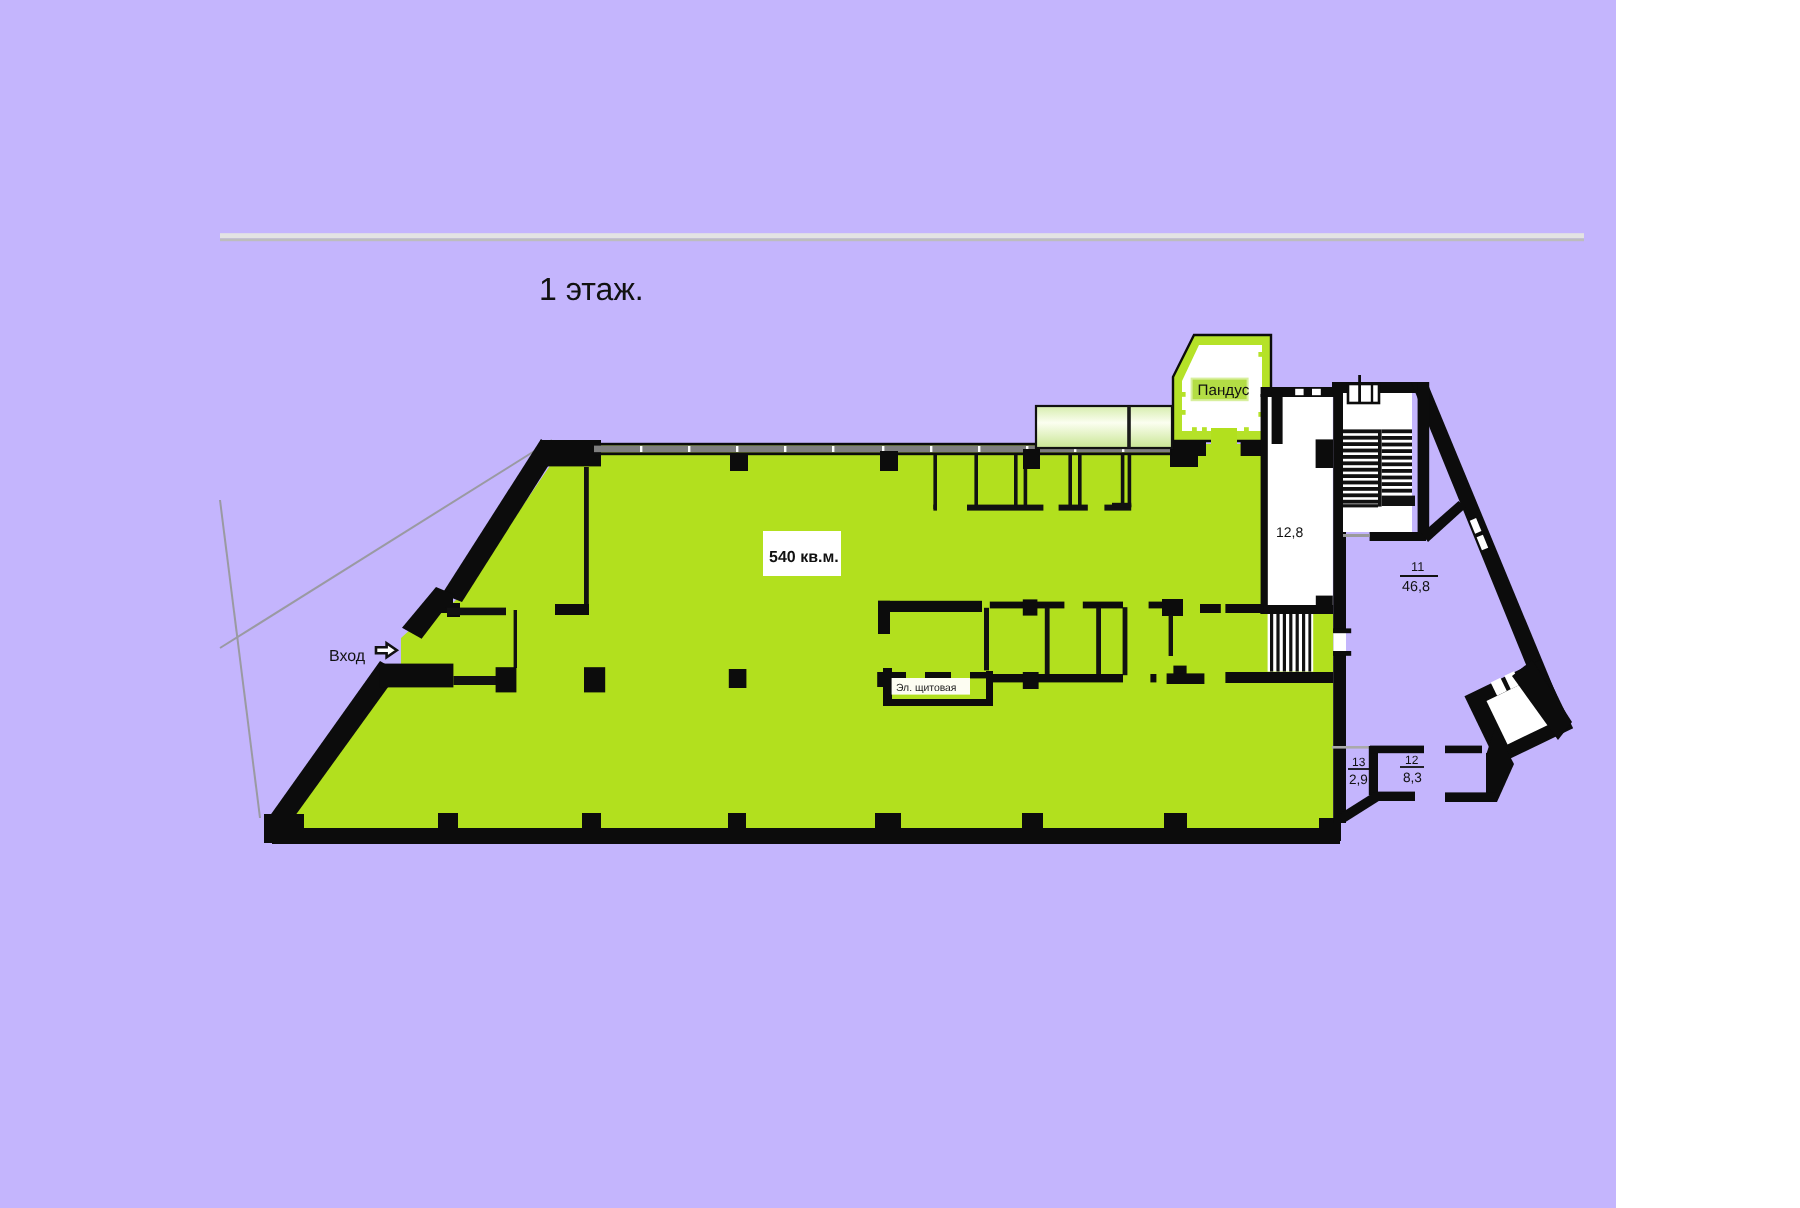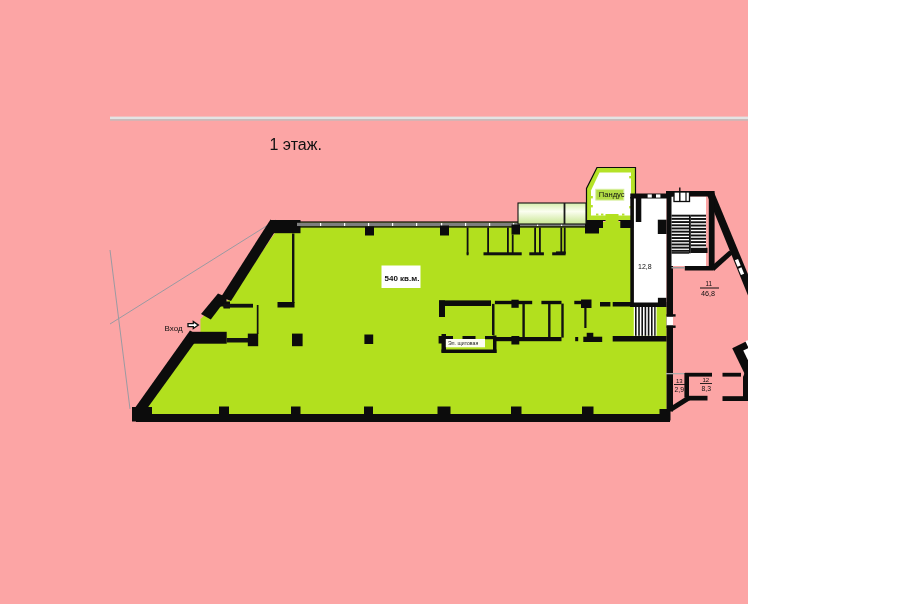--- a/index.html
+++ b/index.html
@@ -1,16 +1,16 @@
 <!DOCTYPE html>
 <html><head>
 <meta charset="utf-8">
 <style>
   html,body{margin:0;padding:0;background:#ffffff;}
-  #page{position:relative;width:748px;height:604px;background:#fca5a5;overflow:hidden;
+  #page{position:relative;width:808px;height:604px;background:#c4b5fd;overflow:hidden;
         font-family:"Liberation Sans", sans-serif;}
   svg{position:absolute;left:0;top:0;}
 </style>
 </head>
 <body>
 <div id="page">
 <svg width="900" height="604" viewBox="0 0 900 604">
 <defs>
   <linearGradient id="winG" x1="0" y1="0" x2="0" y2="1">
     <stop offset="0" stop-color="#d6edad"></stop>

